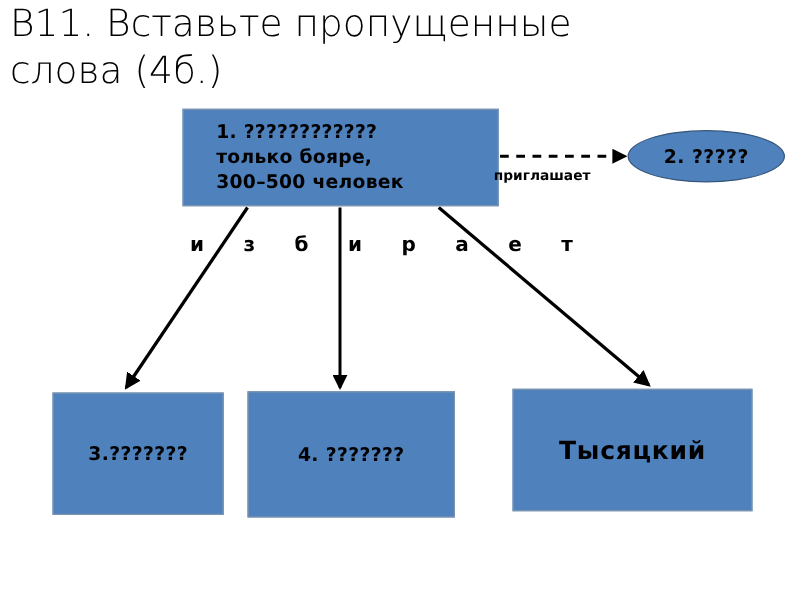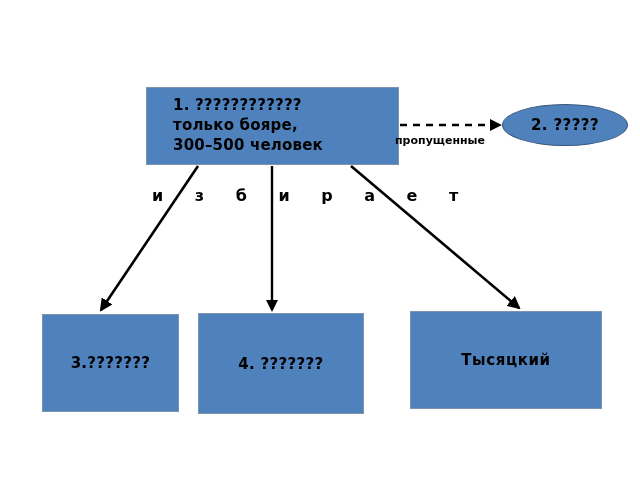--- a/index.html
+++ b/index.html
@@ -90,21 +90,21 @@
     width: 166px;
     height: 101px;
     font-size: 15px;
     letter-spacing: 0.3px;
   }
   #box-5 {
     left: 410px;
     top: 311px;
     width: 192px;
     height: 98px;
-    font-size: 15px;
+    font-size: 20px;
     letter-spacing: 0.6px;
   }
 
   
   #label-invites {
     position: absolute;
     left: 395px;
     top: 134px;
     font-size: 11px;
     font-weight: bold;
@@ -132,20 +132,21 @@
     width: 640px;
     height: 480px;
     pointer-events: none;
   }
 </style>
 </head>
 <body>
 
 <div id="slide">
 
+  <div id="title">B11. Вставьте пропущенные слова (4б.)</div>
 
   <svg id="arrows" viewBox="0 0 640 480" xmlns="http://www.w3.org/2000/svg">
     <defs>
       <marker id="arrowhead" markerWidth="5" markerHeight="5" refX="4.2" refY="2.5" orient="auto" markerUnits="strokeWidth">
         <path d="M0,0 L5,2.5 L0,5 Z" fill="#000000"></path>
       </marker>
       <marker id="arrowhead-sm" markerWidth="5" markerHeight="5" refX="4.2" refY="2.5" orient="auto" markerUnits="strokeWidth">
         <path d="M0,0 L5,2.5 L0,5 Z" fill="#000000"></path>
       </marker>
     </defs>
@@ -162,21 +163,21 @@
   <div class="shape" id="box-top">
     <div class="lines">1.  ????????????
 только бояре,
  300–500 человек</div>
   </div>
 
   <div class="shape ellipse" id="ellipse-2">
     <span>2. ?????</span>
   </div>
 
-  <div id="label-invites">пропущенные</div>
+  <div id="label-invites">приглашает</div>
 
   <div id="word-izbiraet">и з б и р а е т</div>
 
   <div class="shape" id="box-3">
     <span>3.???????</span>
   </div>
 
   <div class="shape" id="box-4">
     <span>4. ???????</span>
   </div>

